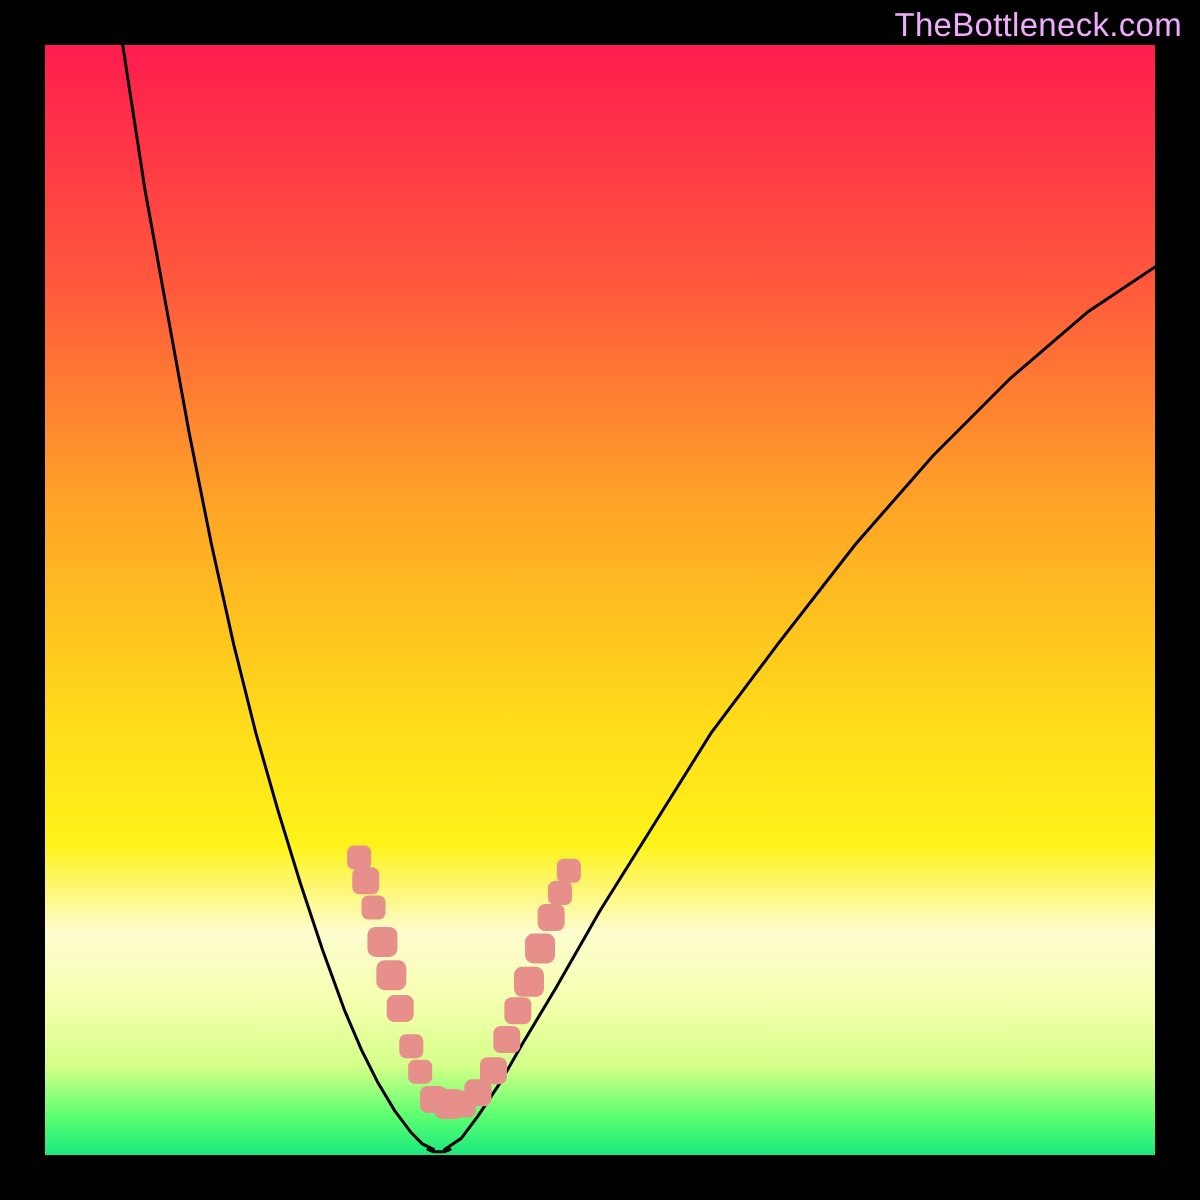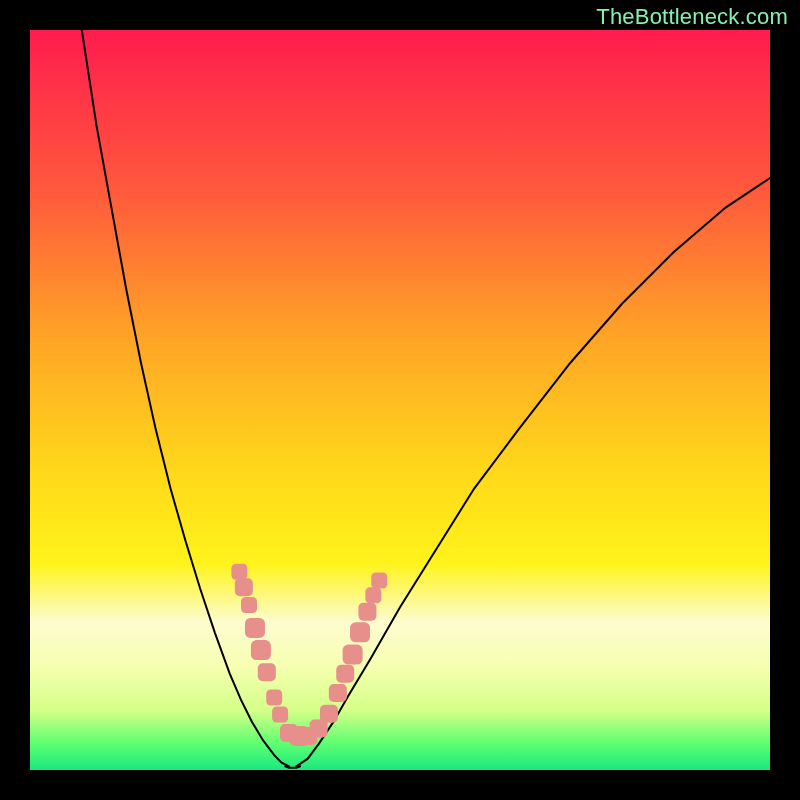--- a/index.html
+++ b/index.html
@@ -18,21 +18,21 @@
     height: 740px;
     overflow: hidden;
   }
   .attribution {
     position: absolute;
     top: 4px;
     right: 12px;
     font-family: Arial, Helvetica, sans-serif;
     font-size: 22px;
     font-weight: 500;
-    color: #86efac;
+    color: #f0abfc;
     letter-spacing: 0.2px;
     z-index: 5;
   }
   svg.curve-layer, svg.marker-layer {
     position: absolute;
     left: 0; top: 0;
     width: 740px; height: 740px;
   }
   .marker {
     stroke: none;

